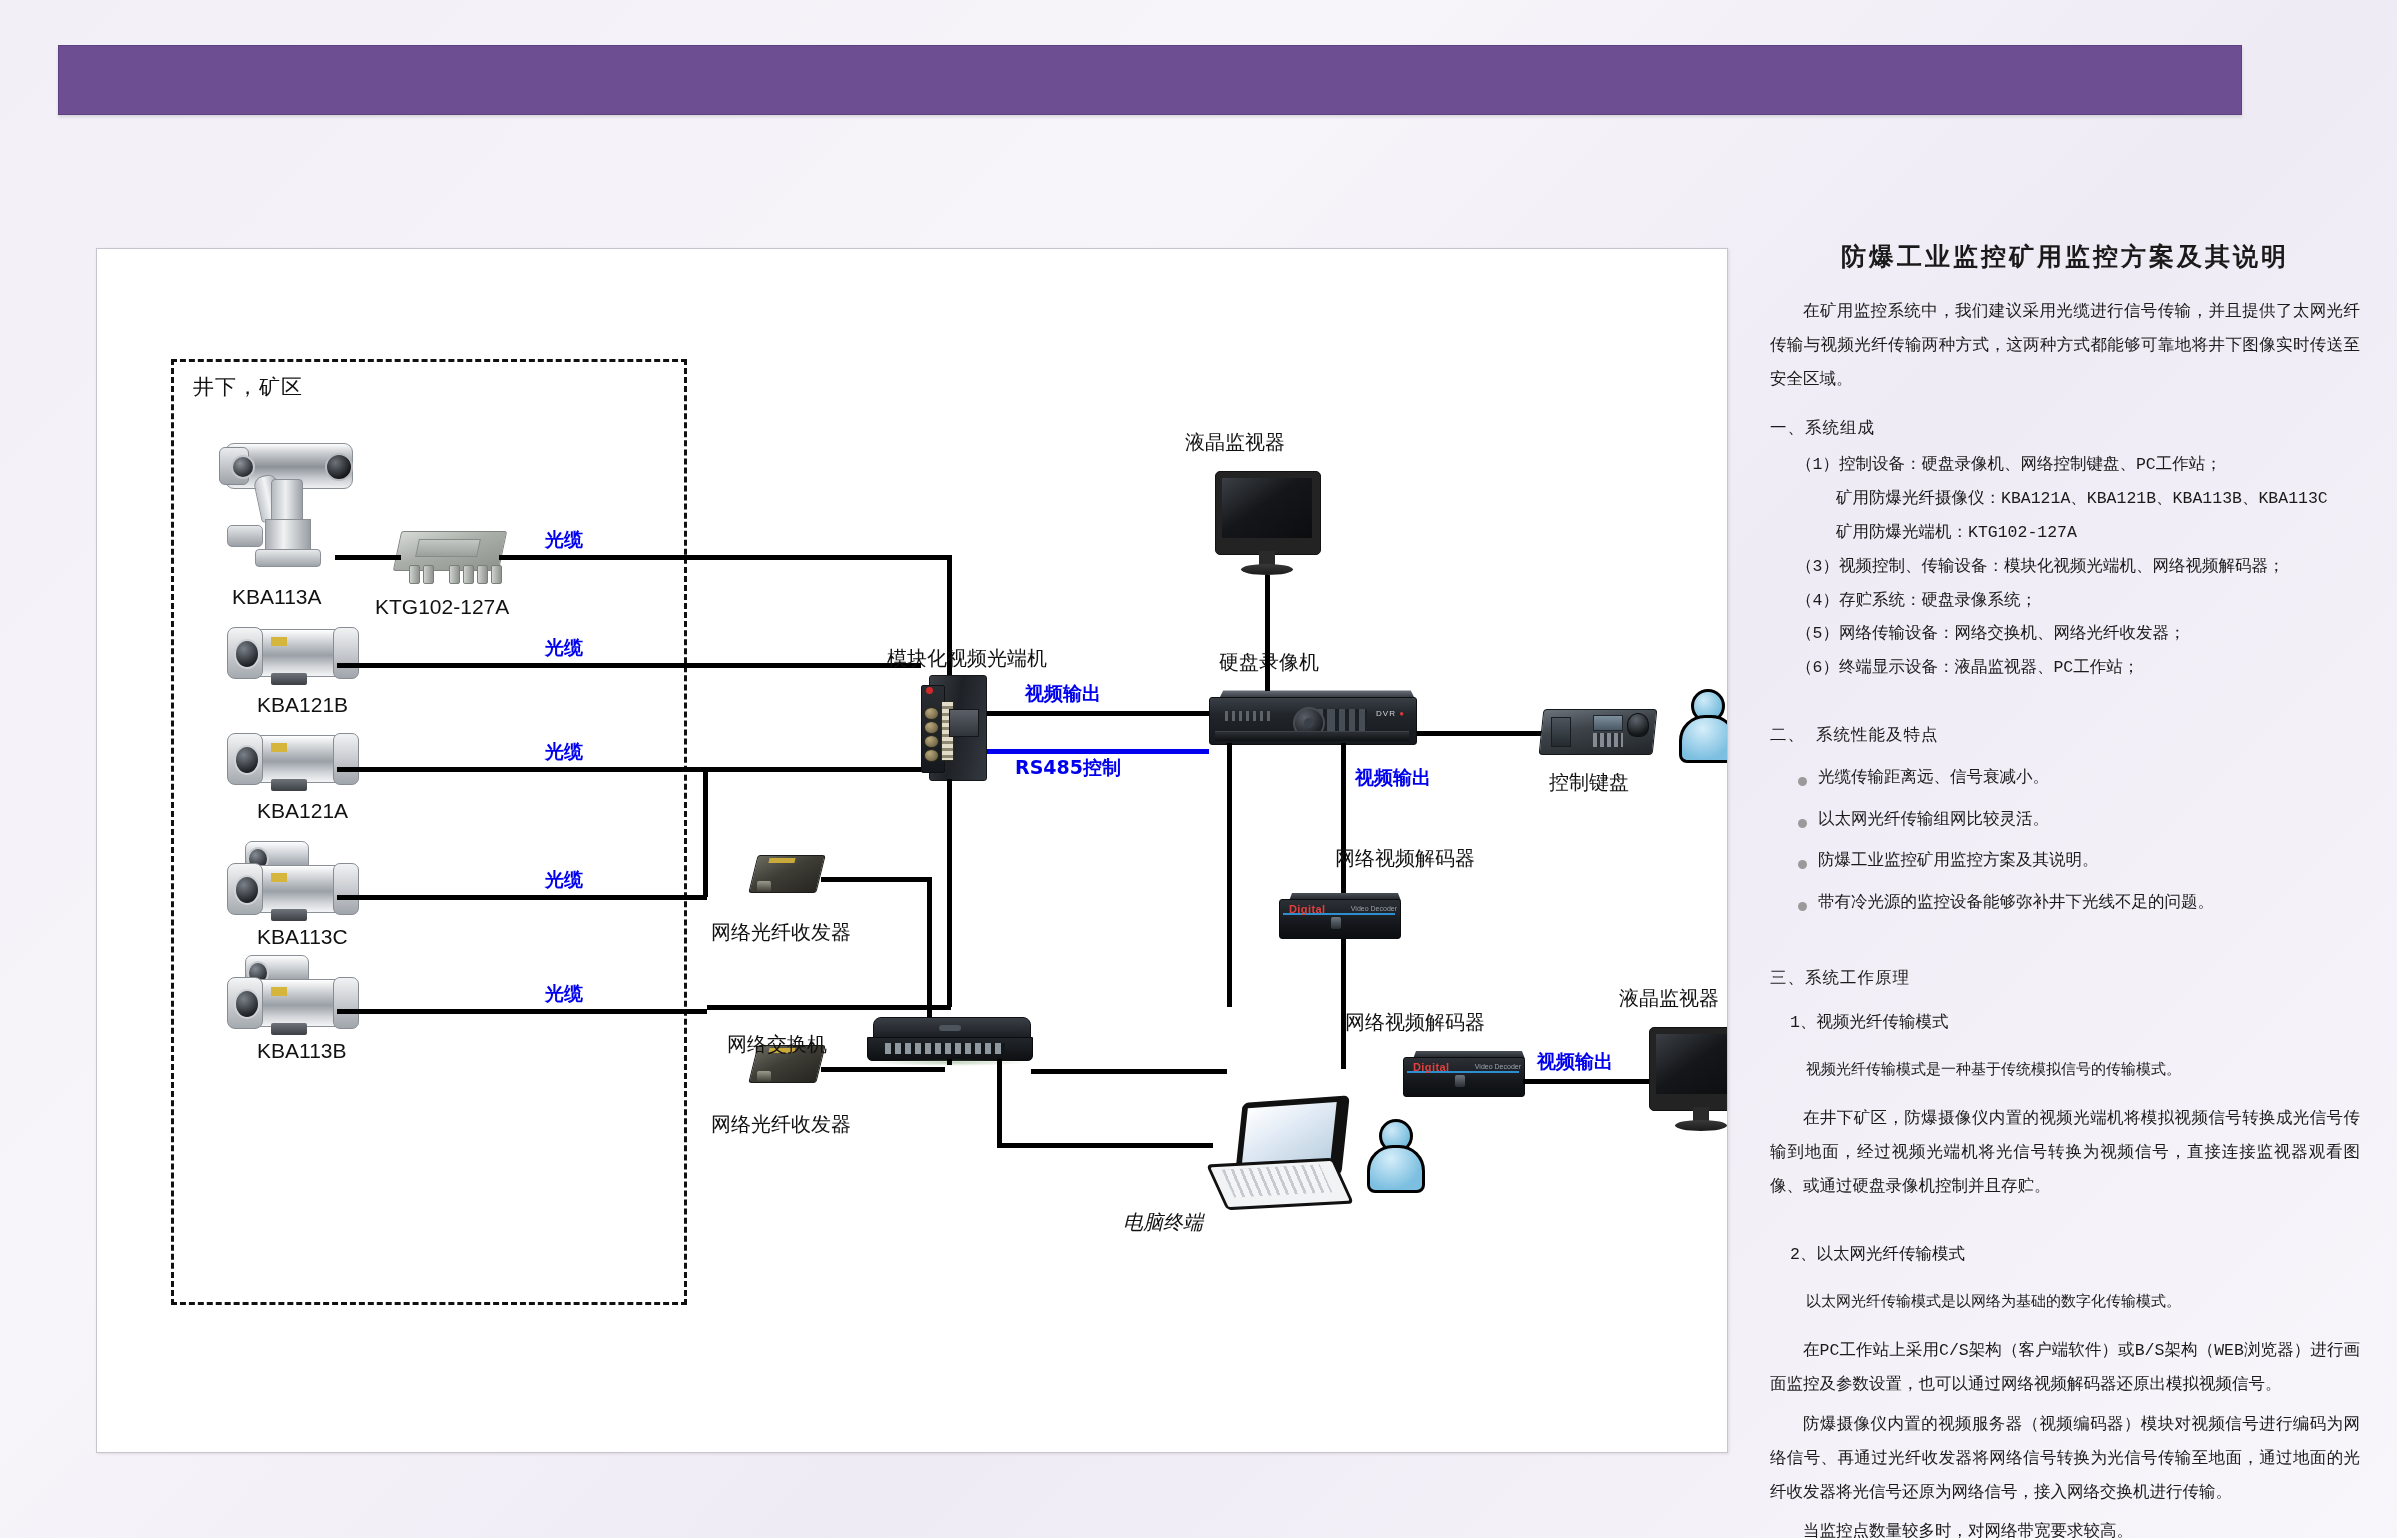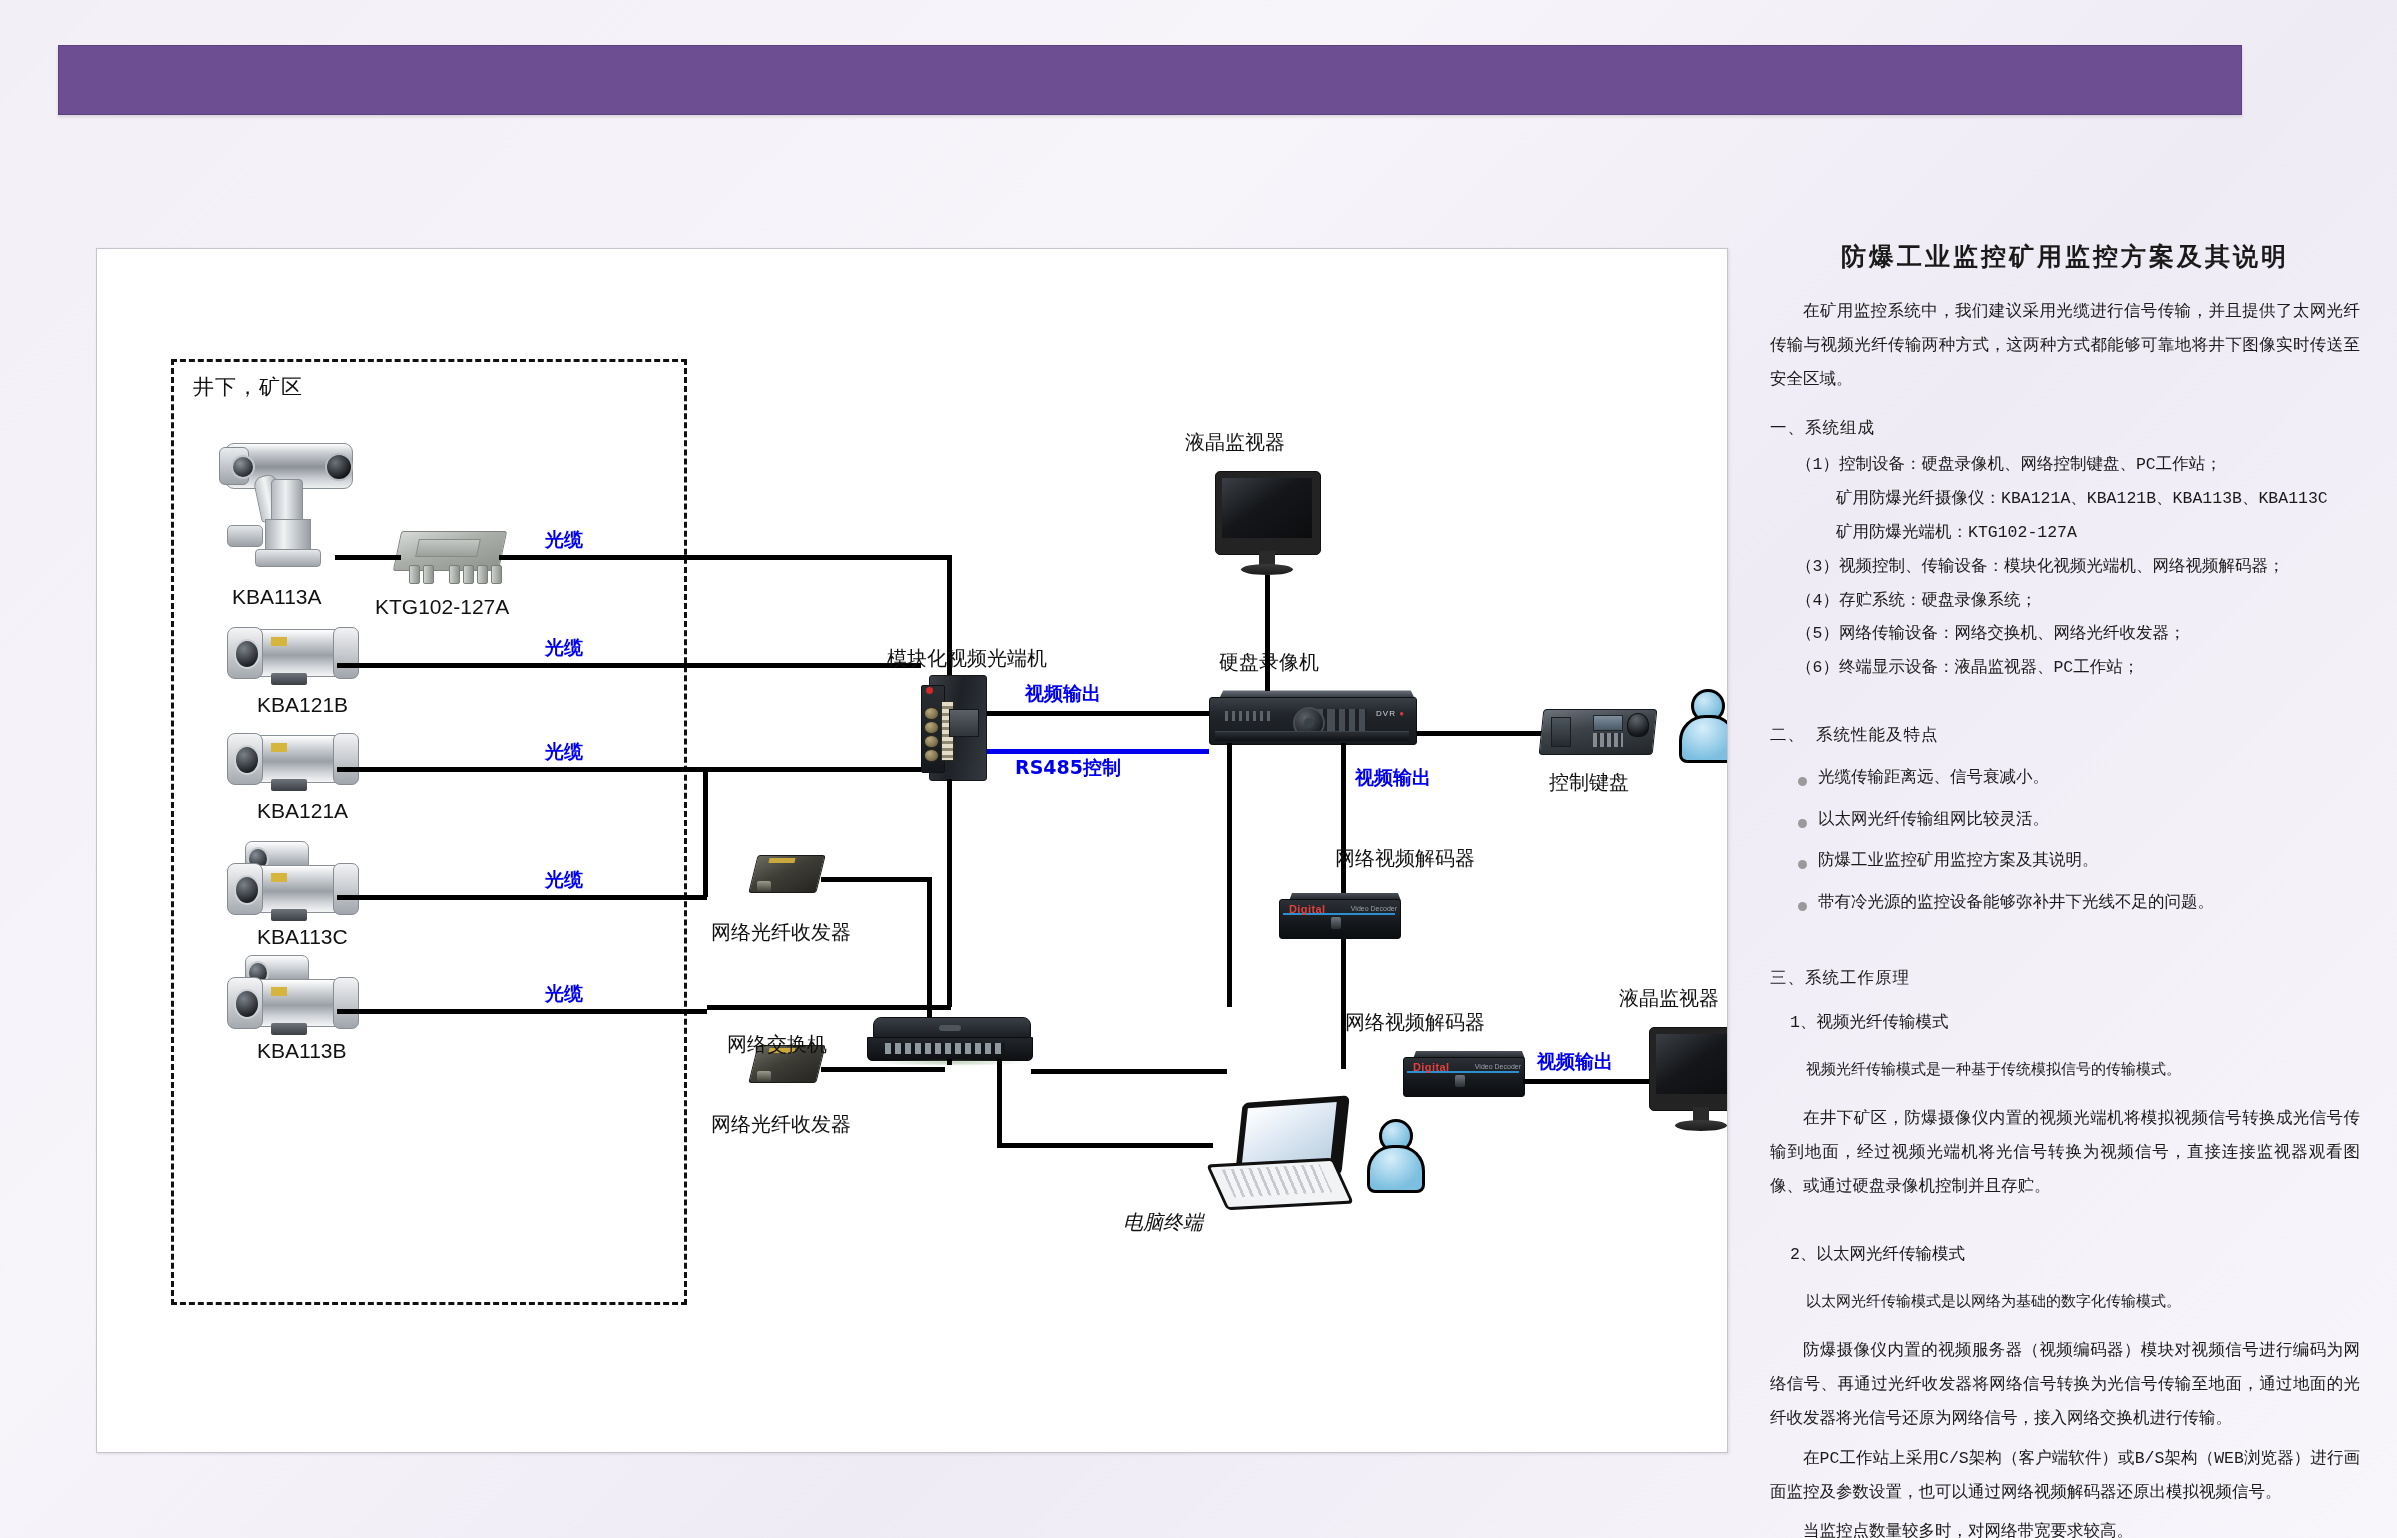--- a/index.html
+++ b/index.html
@@ -494,17 +494,17 @@
 
   <div class="sec-head">三、系统工作原理</div>
   <p class="sub-head">1、视频光纤传输模式</p>
   <p class="para-tight">视频光纤传输模式是一种基于传统模拟信号的传输模式。</p>
   <p class="para">在井下矿区，防爆摄像仪内置的视频光端机将模拟视频信号转换成光信号传输到地面，经过视频光端机将光信号转换为视频信号，直接连接监视器观看图像、或通过硬盘录像机控制并且存贮。</p>
 
   <div class="gap"></div>
 
   <p class="sub-head">2、以太网光纤传输模式</p>
   <p class="para-tight">以太网光纤传输模式是以网络为基础的数字化传输模式。</p>
+  <p class="para">在PC工作站上采用C/S架构（客户端软件）或B/S架构（WEB浏览器）进行画面监控及参数设置，也可以通过网络视频解码器还原出模拟视频信号。</p>
   <p class="para">防爆摄像仪内置的视频服务器（视频编码器）模块对视频信号进行编码为网络信号、再通过光纤收发器将网络信号转换为光信号传输至地面，通过地面的光纤收发器将光信号还原为网络信号，接入网络交换机进行传输。</p>
-  <p class="para">在PC工作站上采用C/S架构（客户端软件）或B/S架构（WEB浏览器）进行画面监控及参数设置，也可以通过网络视频解码器还原出模拟视频信号。</p>
   <p class="para">当监控点数量较多时，对网络带宽要求较高。</p>
 
 </div>
 
 </body></html>

